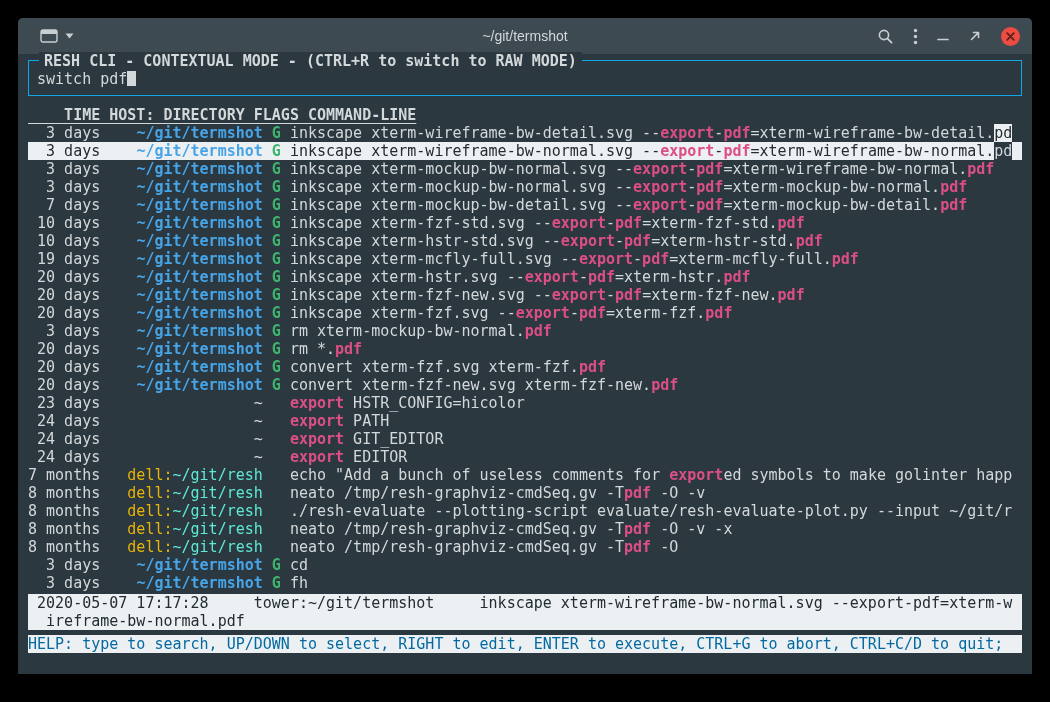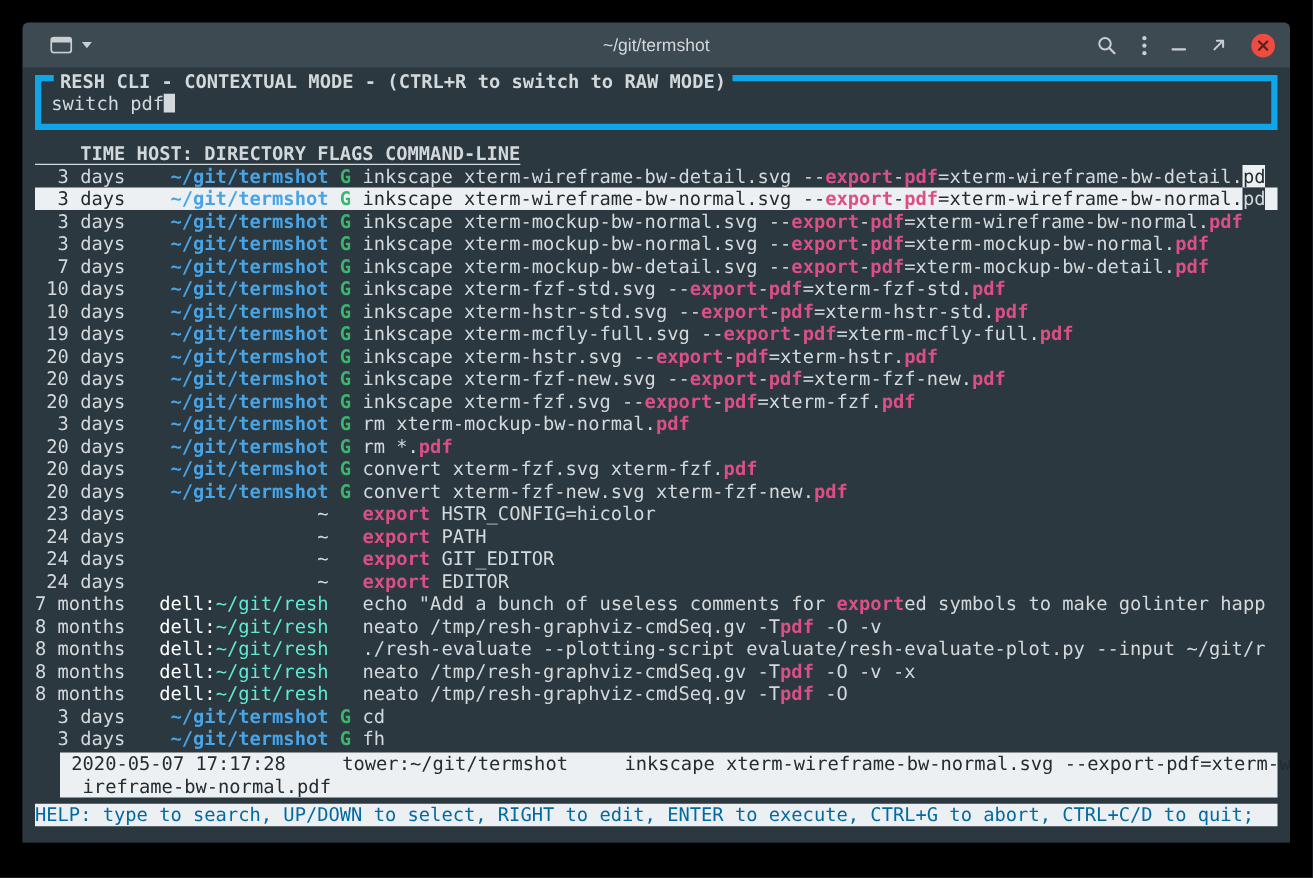--- a/index.html
+++ b/index.html
@@ -48,21 +48,21 @@
   
   .terminal {
     height:620px;
     background:#2c3840;
     color:#d3d8da;
     font:15px/18px "DejaVu Sans Mono", monospace;
     padding:6px 10px 0 10px;
   }
   .search-box {
     position:relative;
-    border:5px solid #0ea5e9;
+    border:1px solid #0ea5e9;
     padding:9px 8px 7px 8px;
     margin-bottom:10px;
   }
   .box-title {
     position:absolute; top:-9px; left:10px;
     background:#2c3840;
     padding:0 5px;
     font-weight:bold;
     white-space:pre;
   }
@@ -79,30 +79,29 @@
     text-decoration:underline;
     text-underline-offset:3px;
     height:18px;
   }
   .rows { }
   .row { white-space:pre; height:18px; }
   .row.selected { background:#edf0f2; color:#222c31; }
   .dir.local { color:#47a4e6; font-weight:bold; }
   .dir.plain { color:inherit; }
   .dir.remote { color:#5eead4;text-align:right; }
-  .host { color:#ffffff; }
+  .host { color:#eab308; }
   .flag { color:#3db56e; font-weight:bold; }
   .seg-m { color:#dc4f85; font-weight:bold; }
   .row .seg-i { background:#edf0f2; color:#222c31; }
   .row.selected .seg-i { background:#2c3840; color:#d3d8da; }
   .detail {
     margin-top:2px;
     background:#edf0f2;
     color:#222c31;
-    margin-left:20px;
   }
   .detail-line { white-space:pre; height:18px; }
   .help {
     margin-top:5px;
     background:#edf0f2;
     color:#0369a1;
     white-space:pre;
     height:18px;
   }
 </style>

